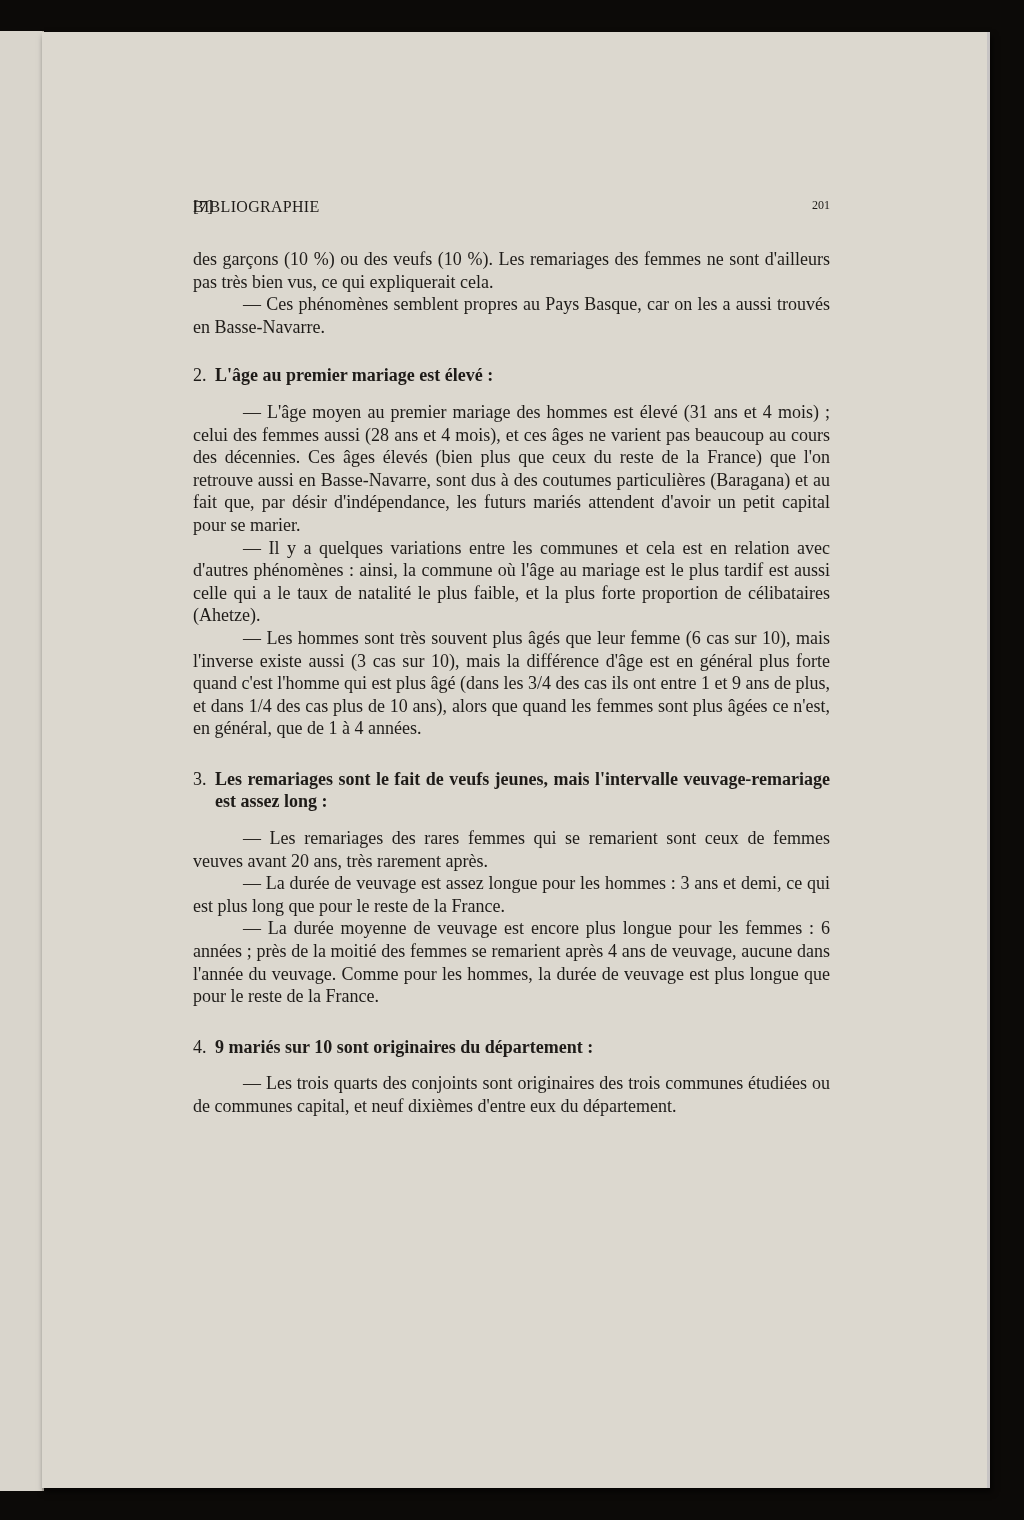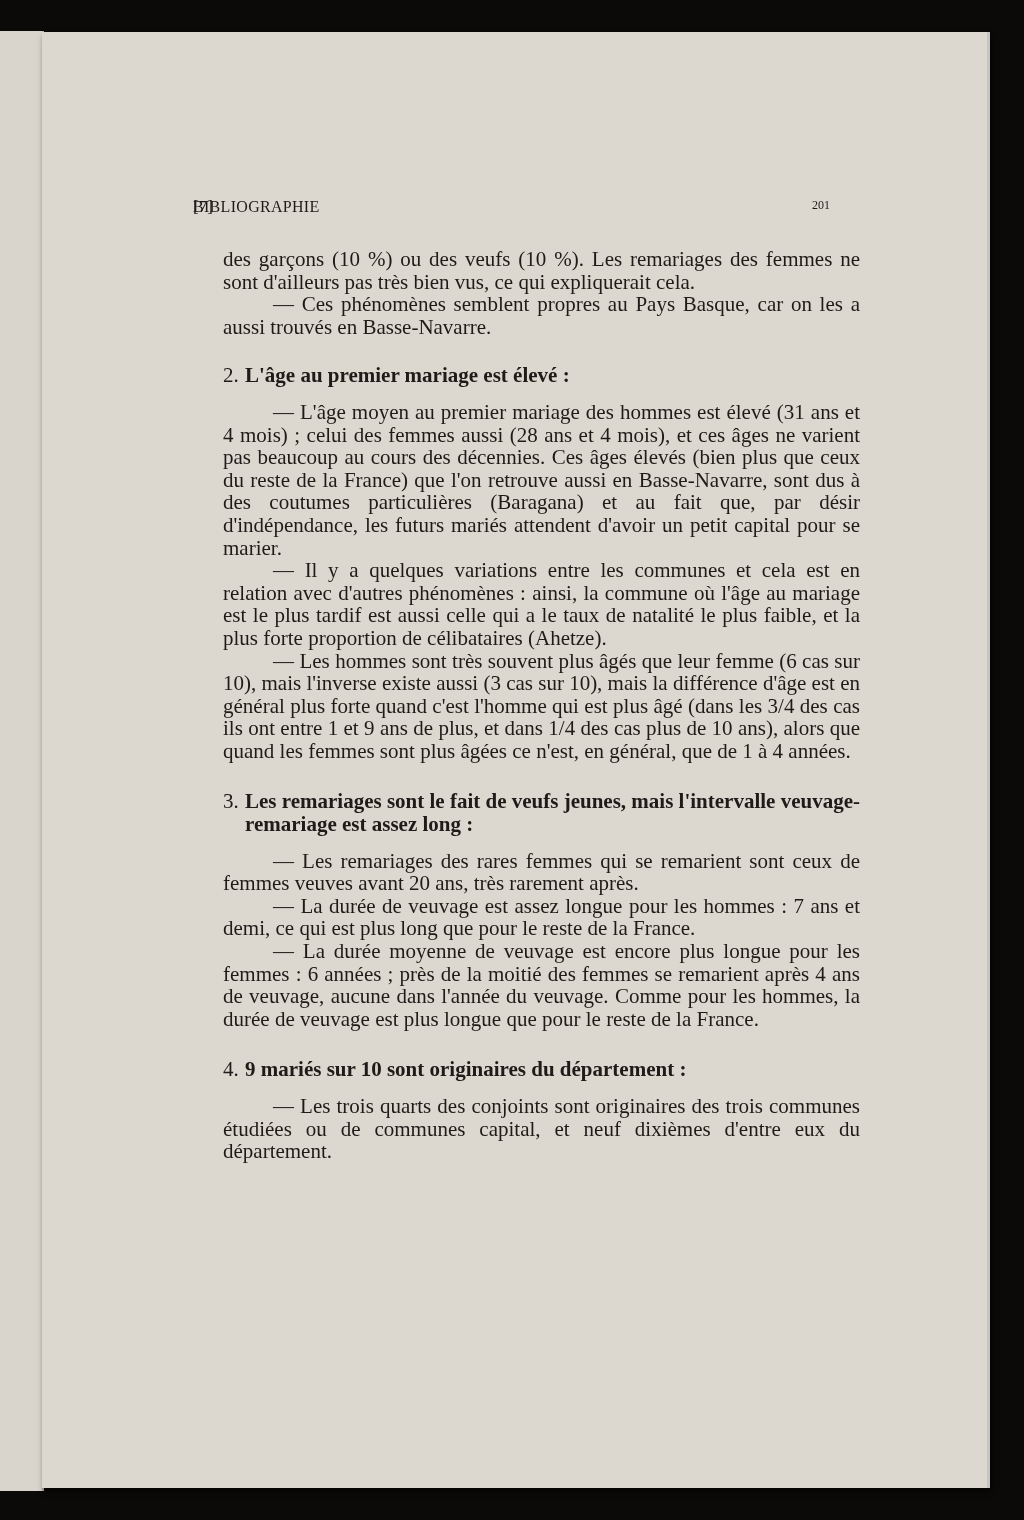--- a/index.html
+++ b/index.html
@@ -26,23 +26,22 @@
   }
   .running-head {
     position:absolute; left:151px; top:163px; width:637px; height:26px;
     font-size:17px;
   }
   .rh-left { position:absolute; left:0; top:2px; }
   .rh-center { position:absolute; left:0; right:0; text-align:left; top:3px; letter-spacing:0.3px; font-size:16px; }
   .rh-right { position:absolute; right:0; top:3px; font-size:12px; }
   .body {
     position:absolute; left:151px; top:216px; width:637px;
-    font-size:21px; line-height:22.6px;
+    font-size:18px; line-height:22.6px;
     text-align:justify;
-    margin-left:30px;
   }
   .para { margin:0; text-indent:50px; }
   .para.noindent { text-indent:0; }
   .section-head {
     font-weight:bold;
     margin:22px 0 14px 0;
     display:flex;
   }
   .section-num { font-weight:normal; width:22px; flex:0 0 22px; }
   .section-title { flex:1; }
@@ -72,21 +71,21 @@
     </div>
     <p class="para">— L'âge moyen au premier mariage des hommes est élevé (31 ans et 4 mois) ; celui des femmes aussi (28 ans et 4 mois), et ces âges ne varient pas beaucoup au cours des décennies. Ces âges élevés (bien plus que ceux du reste de la France) que l'on retrouve aussi en Basse-Navarre, sont dus à des coutumes particulières (Baragana) et au fait que, par désir d'indépendance, les futurs mariés attendent d'avoir un petit capital pour se marier.</p>
     <p class="para">— Il y a quelques variations entre les communes et cela est en relation avec d'autres phénomènes : ainsi, la commune où l'âge au mariage est le plus tardif est aussi celle qui a le taux de natalité le plus faible, et la plus forte proportion de célibataires (Ahetze).</p>
     <p class="para">— Les hommes sont très souvent plus âgés que leur femme (6 cas sur 10), mais l'inverse existe aussi (3 cas sur 10), mais la différence d'âge est en général plus forte quand c'est l'homme qui est plus âgé (dans les 3/4 des cas ils ont entre 1 et 9 ans de plus, et dans 1/4 des cas plus de 10 ans), alors que quand les femmes sont plus âgées ce n'est, en général, que de 1 à 4 années.</p>
 
     <div class="section-head" style="margin-top:28px;">
       <span class="section-num">3.</span>
       <span class="section-title wide">Les remariages sont le fait de veufs jeunes, mais l'intervalle veuvage-remariage est assez long :</span>
     </div>
     <p class="para">— Les remariages des rares femmes qui se remarient sont ceux de femmes veuves avant 20 ans, très rarement après.</p>
-    <p class="para">— La durée de veuvage est assez longue pour les hommes : 7 ans et demi, ce qui est plus long que pour le reste de la France.</p>
+    <p class="para">— La durée de veuvage est assez longue pour les hommes : 3 ans et demi, ce qui est plus long que pour le reste de la France.</p>
     <p class="para">— La durée moyenne de veuvage est encore plus longue pour les femmes : 6 années ; près de la moitié des femmes se remarient après 4 ans de veuvage, aucune dans l'année du veuvage. Comme pour les hommes, la durée de veuvage est plus longue que pour le reste de la France.</p>
 
     <div class="section-head" style="margin-top:28px;">
       <span class="section-num">4.</span>
       <span class="section-title">9 mariés sur 10 sont originaires du département :</span>
     </div>
     <p class="para">— Les trois quarts des conjoints sont originaires des trois communes étudiées ou de communes capital, et neuf dixièmes d'entre eux du département.</p>
   </div>
 </div>
 

